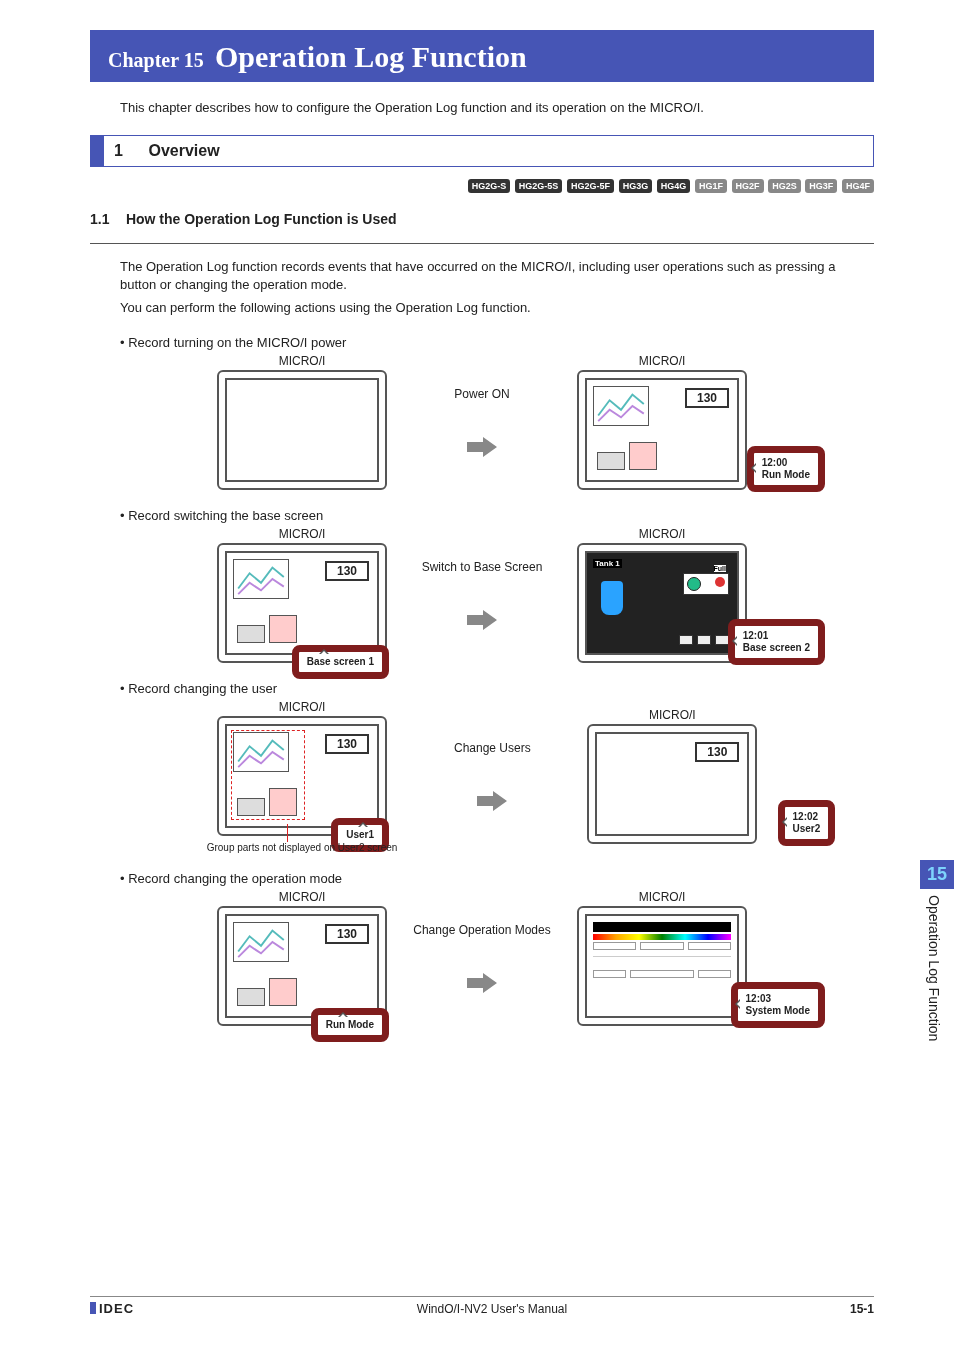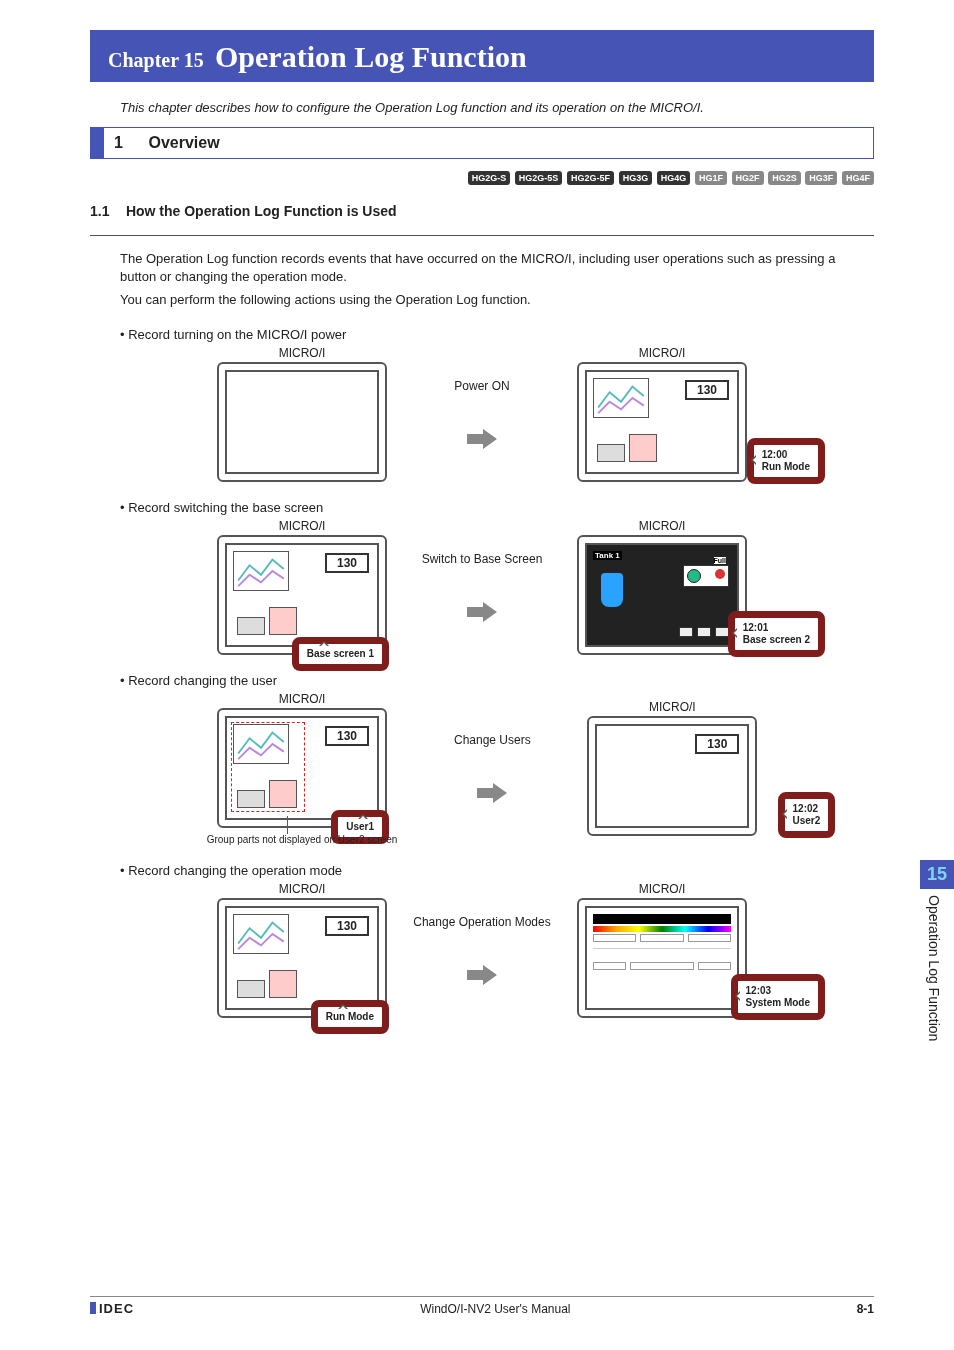--- a/index.html
+++ b/index.html
@@ -16,21 +16,21 @@
   }
   .chapter-bar {
     background: #3f51b5;
     background: #4655b5;
     color: #fff;
     padding: 10px 18px 8px 18px;
     font-family: "Times New Roman", serif;
   }
   .chapter-bar .small { font-size: 20px; font-weight: bold; }
   .chapter-bar .big   { font-size: 30px; font-weight: bold; margin-left: 8px; }
-  .intro { margin: 18px 0 12px 30px; font-style: italic; }
+  .intro { margin: 18px 0 20px 30px; }
   .section-bar {
     border: 1px solid #4655b5;
     border-left: 14px solid #4655b5;
     padding: 6px 10px;
     font-weight: bold;
     font-size: 16px;
     margin-bottom: 10px;
   }
   .section-bar .num { display:inline-block; width: 30px; }
   .badges { text-align: right; margin: 4px 0 18px 0; }
@@ -403,14 +403,14 @@
 </div>
 
 <div class="side-tab">
   <div class="sq">15</div>
   <div class="vt">Operation Log Function</div>
 </div>
 
 <div class="footer">
   <span class="logo"><span class="bar"></span><span>IDEC</span></span>
   <span>WindO/I-NV2 User's Manual</span>
-  <span class="page">8-1</span>
+  <span class="page">15-1</span>
 </div>
 
 </body></html>

